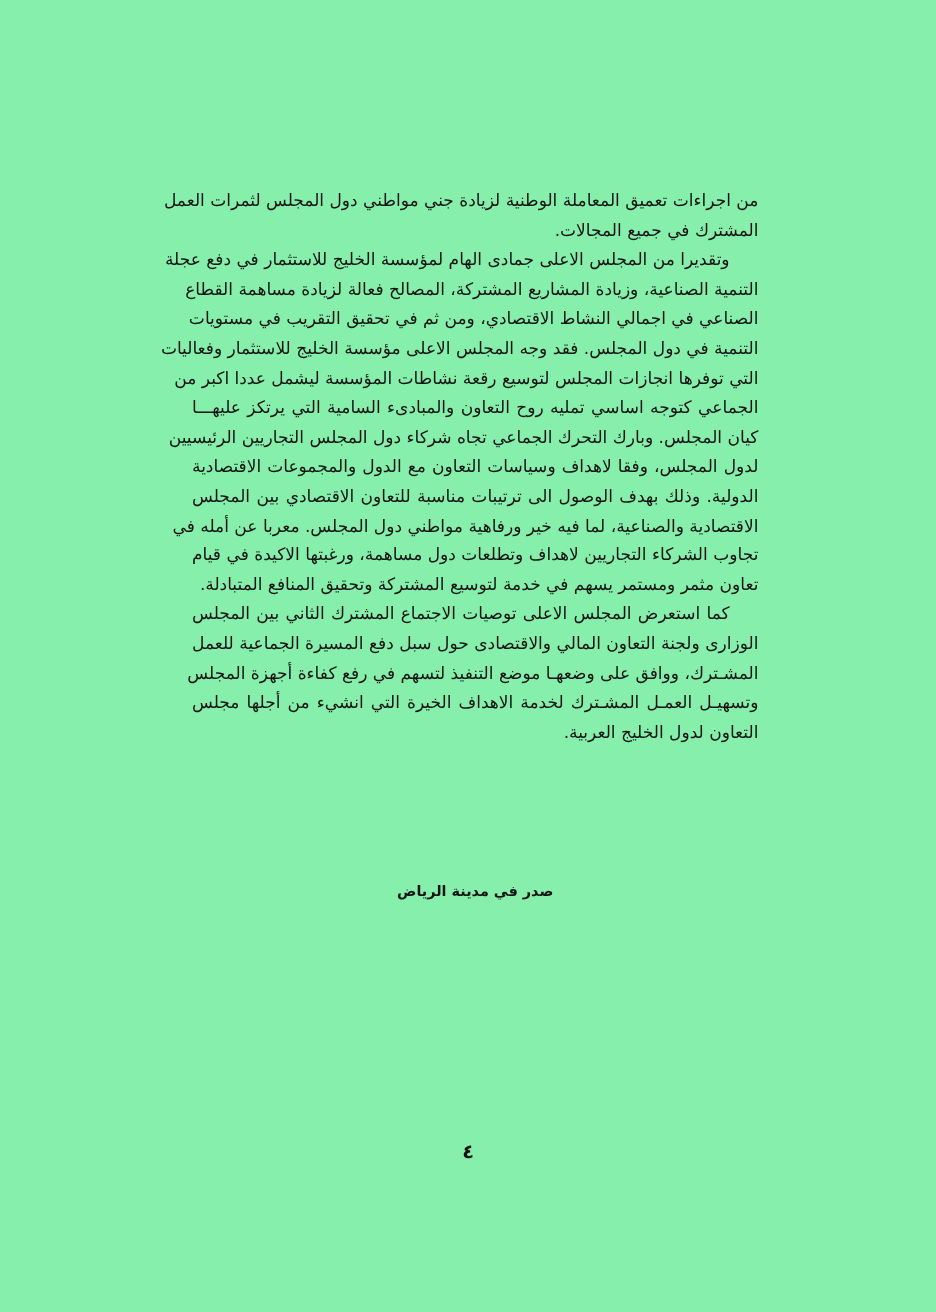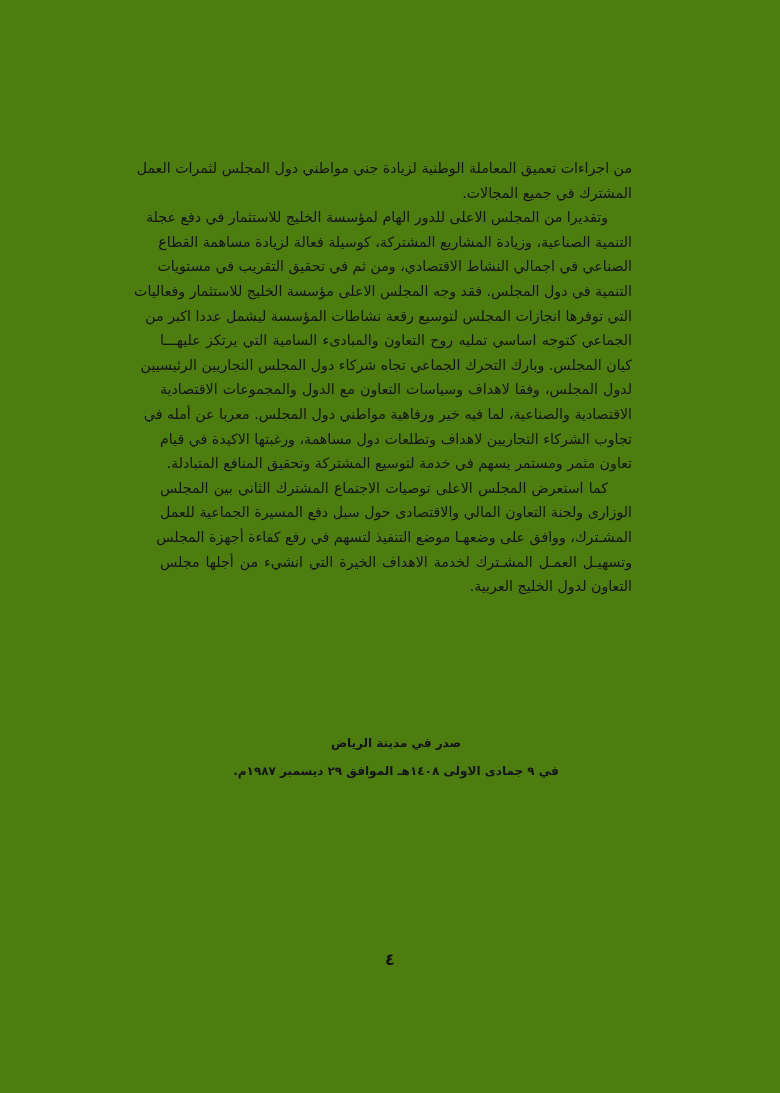--- a/index.html
+++ b/index.html
@@ -13,21 +13,21 @@
       position: relative;
       overflow: hidden;
       font-family: "DejaVu Sans", sans-serif;
       color: #141414;
     }
     .page {
       position: absolute;
       left: 0; top: 0;
       width: 780px;
       height: 1093px;
-      background: #4d7c0f;
+      background: #86efac;
     }
     .body-text {
       position: absolute;
       left: 160px;
       top: 156px;
       width: 472px;
       direction: rtl;
       text-align: justify;
       font-size: 14.2px;
       line-height: 24.6px;
@@ -84,44 +84,44 @@
 <div class="page">
 
   <div class="body-text">
 
     <div class="para">
       <span class="line">من اجراءات تعميق المعاملة الوطنية لزيادة جني مواطني دول المجلس لثمرات العمل</span>
       <span class="line last">المشترك في جميع المجالات.</span>
     </div>
 
     <div class="para">
-      <span class="line indent">وتقديرا من المجلس الاعلى للدور الهام لمؤسسة الخليج للاستثمار في دفع عجلة</span>
-      <span class="line">التنمية الصناعية، وزيادة المشاريع المشتركة، كوسيلة فعالة لزيادة مساهمة القطاع</span>
+      <span class="line indent">وتقديرا من المجلس الاعلى جمادى الهام لمؤسسة الخليج للاستثمار في دفع عجلة</span>
+      <span class="line">التنمية الصناعية، وزيادة المشاريع المشتركة، المصالح فعالة لزيادة مساهمة القطاع</span>
       <span class="line">الصناعي في اجمالي النشاط الاقتصادي، ومن ثم في تحقيق التقريب في مستويات</span>
       <span class="line">التنمية في دول المجلس. فقد وجه المجلس الاعلى مؤسسة الخليج للاستثمار وفعاليات</span>
       <span class="line">التي توفرها انجازات المجلس لتوسيع رقعة نشاطات المؤسسة ليشمل عددا اكبر من</span>
     </div>
 
     <div class="para">
       <span class="line">الجماعي كتوجه اساسي تمليه روح التعاون والمبادىء السامية التي يرتكز عليهـــا</span>
       <span class="line">كيان المجلس. وبارك التحرك الجماعي تجاه شركاء دول المجلس التجاريين الرئيسيين</span>
       <span class="line">لدول المجلس، وفقا لاهداف وسياسات التعاون مع الدول والمجموعات الاقتصادية</span>
+      <span class="line">الدولية. وذلك بهدف الوصول الى ترتيبات مناسبة للتعاون الاقتصادي بين المجلس</span>
       <span class="line">الاقتصادية والصناعية، لما فيه خير ورفاهية مواطني دول المجلس. معربا عن أمله في</span>
       <span class="line">تجاوب الشركاء التجاريين لاهداف وتطلعات دول مساهمة، ورغبتها الاكيدة في قيام</span>
       <span class="line last">تعاون مثمر ومستمر يسهم في خدمة لتوسيع المشتركة وتحقيق المنافع المتبادلة.</span>
     </div>
 
     <div class="para">
       <span class="line indent">كما استعرض المجلس الاعلى توصيات الاجتماع المشترك الثاني بين المجلس</span>
       <span class="line">الوزارى ولجنة التعاون المالي والاقتصادى حول سبل دفع المسيرة الجماعية للعمل</span>
       <span class="line">المشـترك، ووافق على وضعهـا موضع التنفيذ لتسهم في رفع كفاءة أجهزة المجلس</span>
       <span class="line">وتسهيـل العمـل المشـترك لخدمة الاهداف الخيرة التي انشيء من أجلها مجلس</span>
       <span class="line last">التعاون لدول الخليج العربية.</span>
     </div>
 
   </div>
 
   <div class="closing place">صدر في مدينة الرياض</div>
-  <div class="closing date">في ٩ جمادى الاولى ١٤٠٨هـ الموافق ٢٩ ديسمبر ١٩٨٧م.</div>
 
   <div class="page-number">٤</div>
 
 </div>
 
 </body></html>

